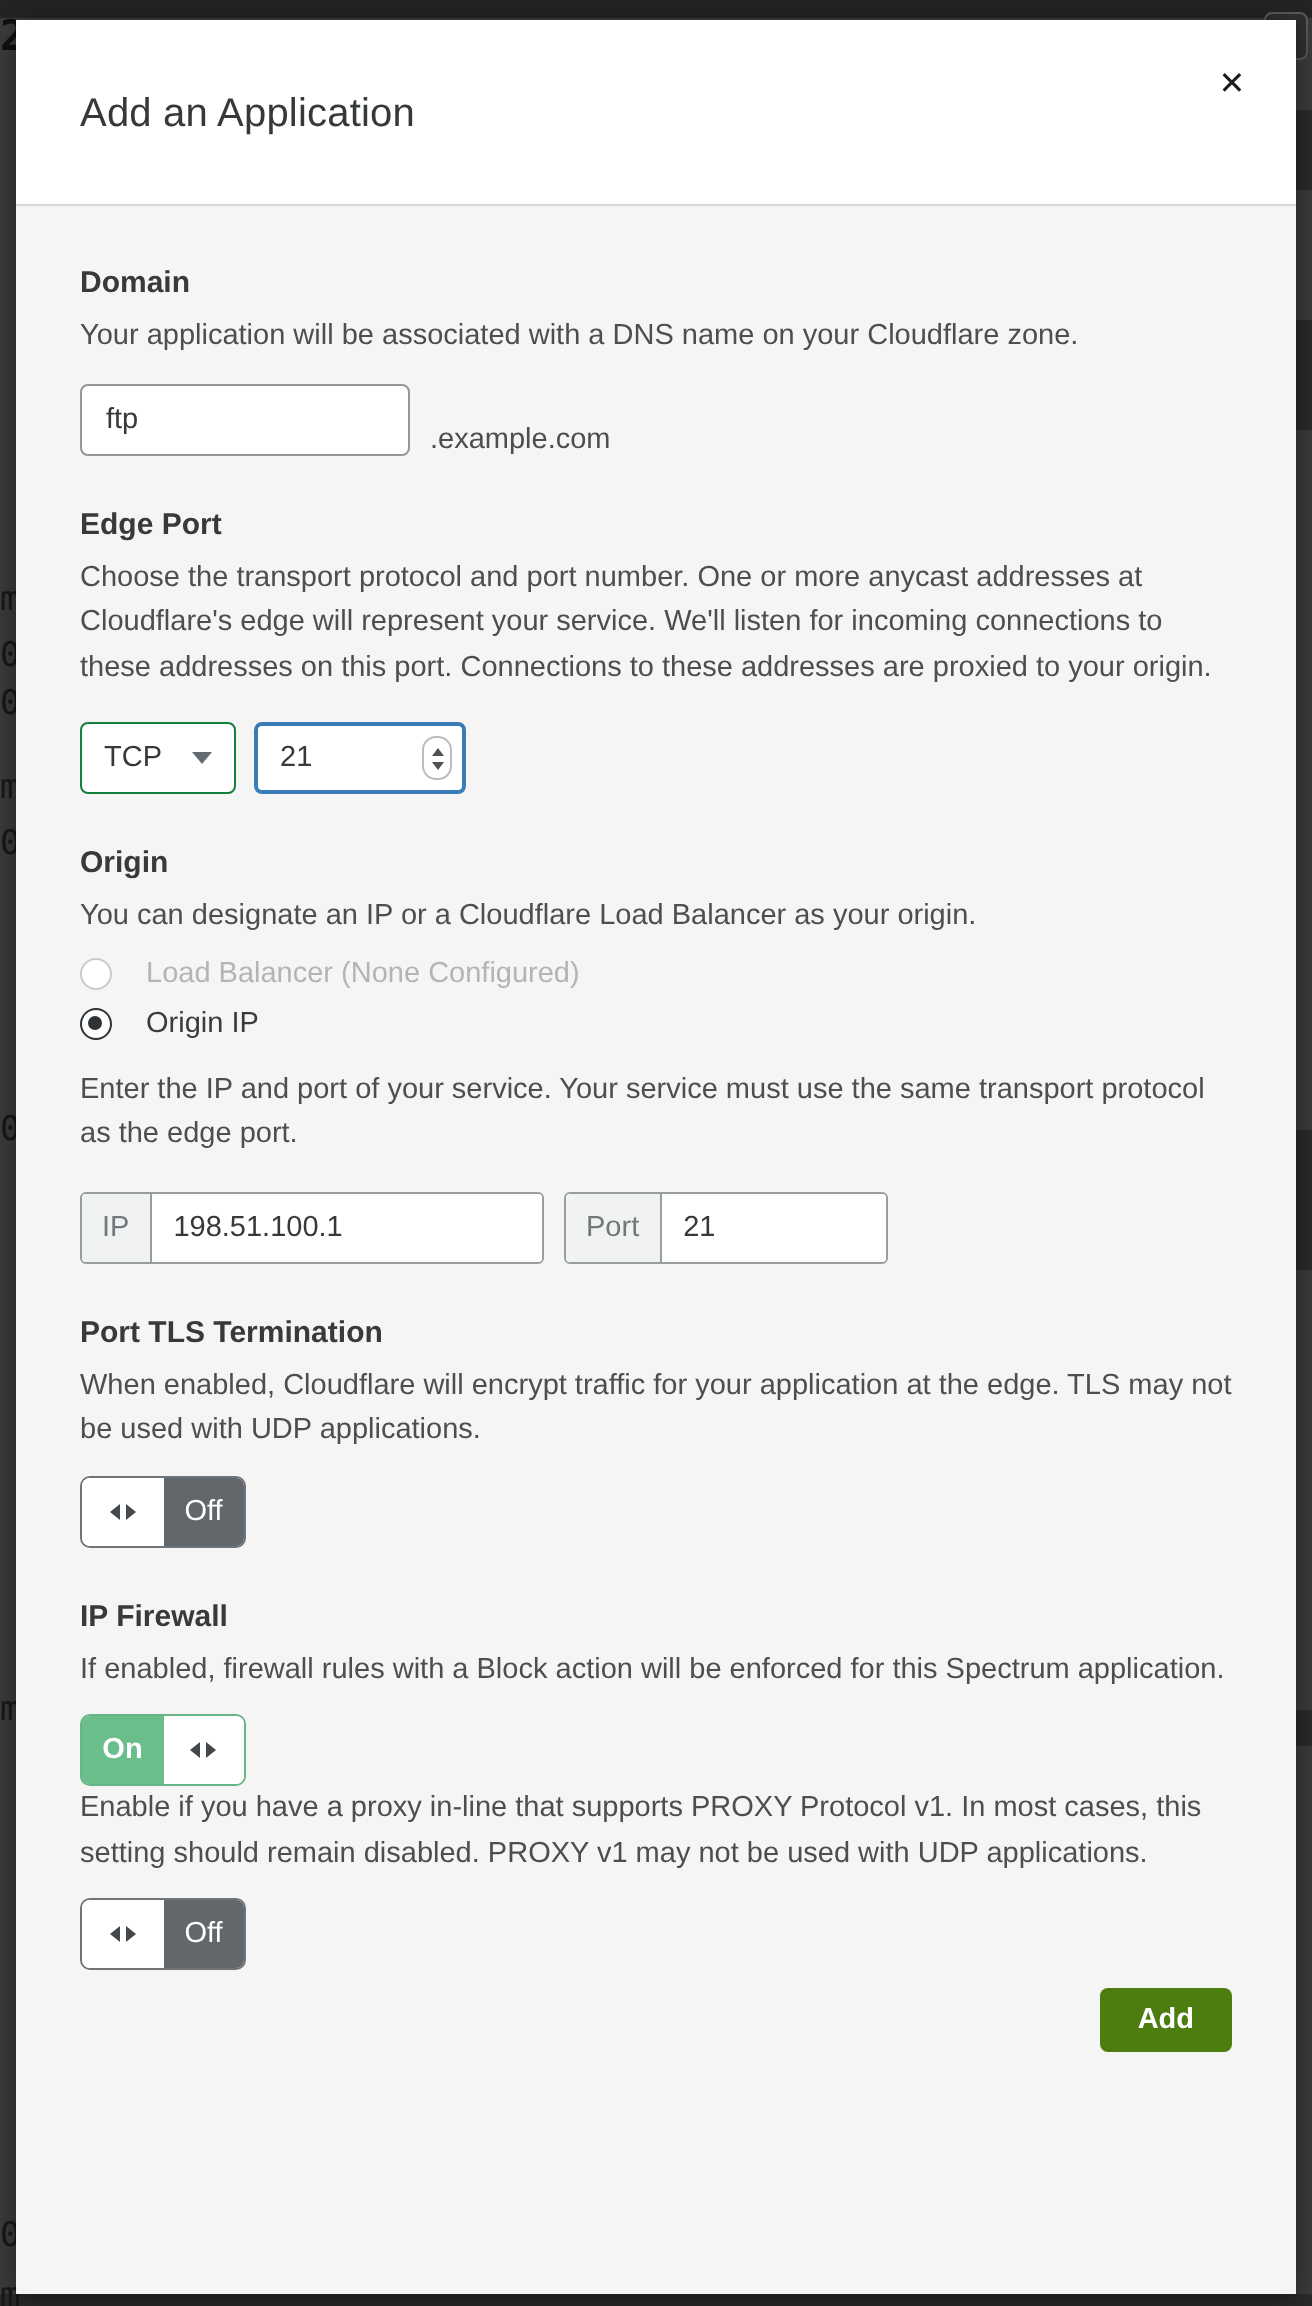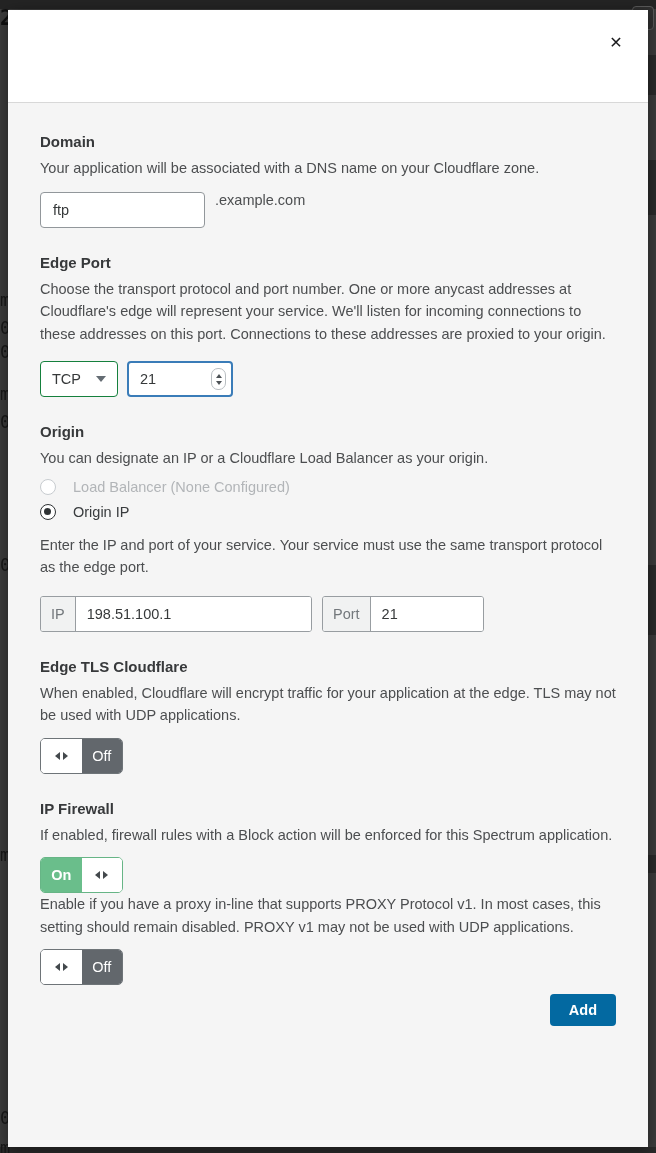--- a/index.html
+++ b/index.html
@@ -52,21 +52,21 @@
 
   .sec-heading { font-size: 15px; font-weight: 700; color: #37393b; margin-bottom: 7px; }
   .sec-heading.gap-top { margin-top: 26px; }
   .sec-desc { font-size: 14.5px; color: #4c4e50; line-height: 22.5px; }
 
   
   .text-input {
     height: 36px; border: 1px solid #92979b; border-radius: 4px; background: #fff;
     font-family: inherit; font-size: 14.5px; color: #36393a; padding: 0 12px; outline: none;
   }
-  .domain-row { margin-top: 12px; display: flex; align-items: flex-start; }
+  .domain-row { margin-top: 12px; display: flex; align-items: flex-end; }
   .domain-input { width: 165px; }
   .domain-suffix { margin-left: 10px; font-size: 14.5px; color: #4c4e50; }
 
   .edgeport-row { margin-top: 16px; display: flex; align-items: center; gap: 9px; }
   .protocol-select {
     width: 78px; height: 36px; border: 1px solid #15803d; border-radius: 4px; background: #fff;
     display: flex; align-items: center; justify-content: space-between; padding: 0 11px; cursor: pointer;
   }
   .protocol-select .sel-label { font-size: 14.5px; color: #36393a; }
   .caret-down {
@@ -107,21 +107,21 @@
     background: #fff; overflow: hidden;
   }
   .input-prefix {
     background: #f1f2f2; border-right: 1px solid #989da1; color: #73787c;
     font-size: 14.5px; display: flex; align-items: center; padding: 0 10px; flex: 0 0 auto;
   }
   .input-group input {
     border: none; outline: none; font-family: inherit; font-size: 14.5px; color: #36393a;
     padding: 0 11px; flex: 1; min-width: 0; background: #fff;
   }
-  .group-ip { width: 272px; }
+  .group-ip { width: 232px; }
   .group-port { width: 162px; }
 
   
   .toggle { margin-top: 11px; width: 83px; height: 36px; border-radius: 5px; display: flex; overflow: hidden; cursor: pointer; }
   .toggle .handle {
     background: #fff; display: flex; align-items: center; justify-content: center; gap: 3px; flex: 1;
   }
   .toggle .state-label {
     display: flex; align-items: center; justify-content: center; flex: 1;
     font-size: 14.5px; color: #fff;
@@ -129,21 +129,21 @@
   .toggle.off { border: 1px solid #6e7478; }
   .toggle.off .state-label { background: #62676c; }
   .toggle.on { border: 1px solid #67b586; }
   .toggle.on .state-label { background: #6abe8b; font-weight: bold; }
   .tri-left { width: 0; height: 0; border-top: 4px solid transparent; border-bottom: 4px solid transparent; border-right: 5px solid #43484c; }
   .tri-right { width: 0; height: 0; border-top: 4px solid transparent; border-bottom: 4px solid transparent; border-left: 5px solid #43484c; }
 
   
   .footer-row { display: flex; justify-content: flex-end; margin-top: 9px; padding-right: 0; }
   .add-btn {
-    background: #0369a1; color: #fff; border: none; border-radius: 4px;
+    background: #4d7c0f; color: #fff; border: none; border-radius: 4px;
     font-family: inherit; font-size: 14.5px; font-weight: 700;
     padding: 0 19px; height: 32px; cursor: pointer;
   }
 </style>
 </head>
 <body>
 
 <div class="backdrop">
   <div class="strip-top"></div>
   <div class="strip-bottom"></div>
@@ -162,20 +162,21 @@
   <span class="bg-glyph" style="left:0; top:1138px;">m</span>
   <div class="bg-block" style="right:0; top:55px; width:8px; height:40px;"></div>
   <div class="bg-block" style="right:0; top:160px; width:8px; height:55px;"></div>
   <div class="bg-block" style="right:0; top:565px; width:8px; height:70px;"></div>
   <div class="bg-block" style="right:0; top:855px; width:8px; height:18px;"></div>
 </div>
 
 <div class="modal">
 
   <div class="modal-header">
+    <div class="modal-title">Add an Application</div>
     <div class="close-btn">✕</div>
   </div>
 
   <div class="modal-body">
 
     <div class="sec-heading">Domain</div>
     <div class="sec-desc">Your application will be associated with a DNS name on your Cloudflare zone.</div>
     <div class="domain-row">
       <input class="text-input domain-input" type="text" value="ftp" style="">
       <span class="domain-suffix">.example.com</span>
@@ -212,21 +213,21 @@
       <div class="input-group group-ip">
         <span class="input-prefix">IP</span>
         <input type="text" value="198.51.100.1" style="">
       </div>
       <div class="input-group group-port">
         <span class="input-prefix">Port</span>
         <input type="text" value="21" style="">
       </div>
     </div>
 
-    <div class="sec-heading gap-top">Edge TLS Cloudflare</div>
+    <div class="sec-heading gap-top">Port TLS Termination</div>
     <div class="sec-desc">When enabled, Cloudflare will encrypt traffic for your application at the edge. TLS may not be used with UDP applications.</div>
     <div class="toggle off">
       <span class="handle">
           <span class="tri-left"></span>
           <span class="tri-right"></span>
         </span>
       <span class="state-label">Off</span>
     </div>
 
     <div class="sec-heading gap-top">IP Firewall</div>

